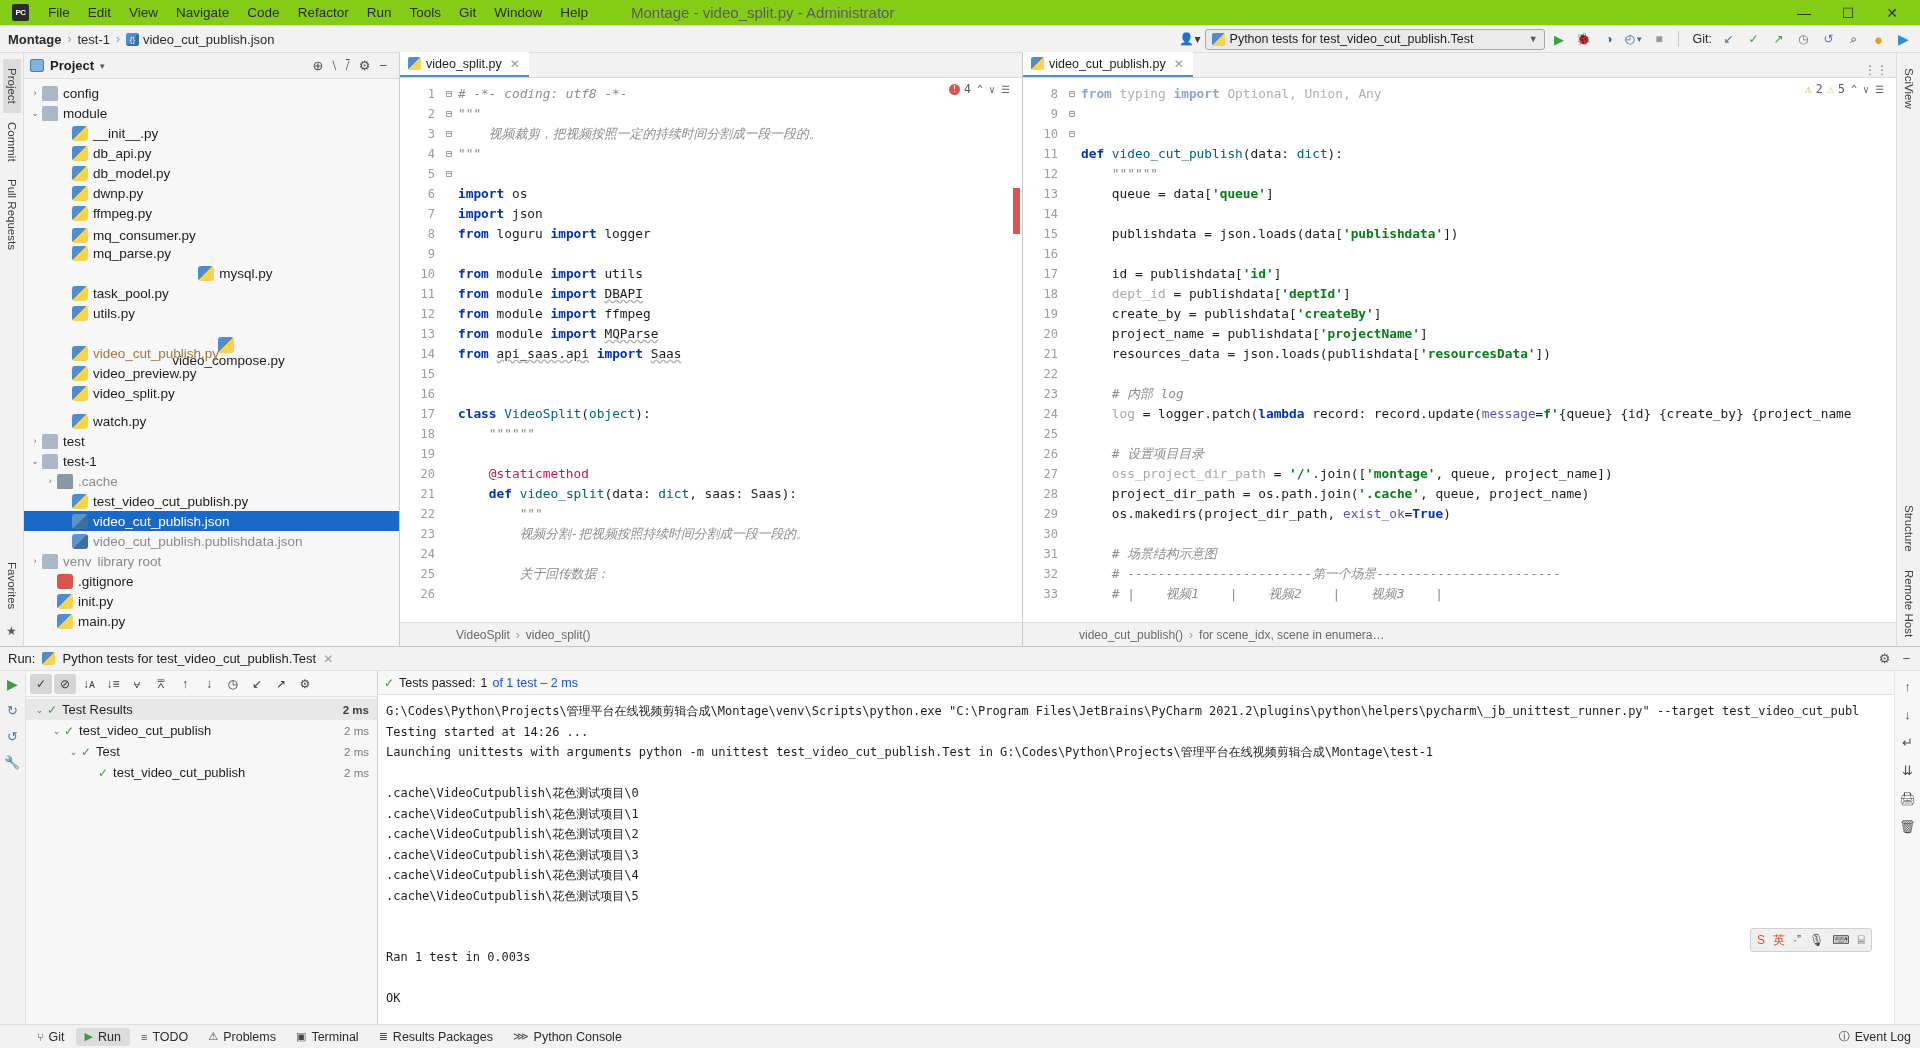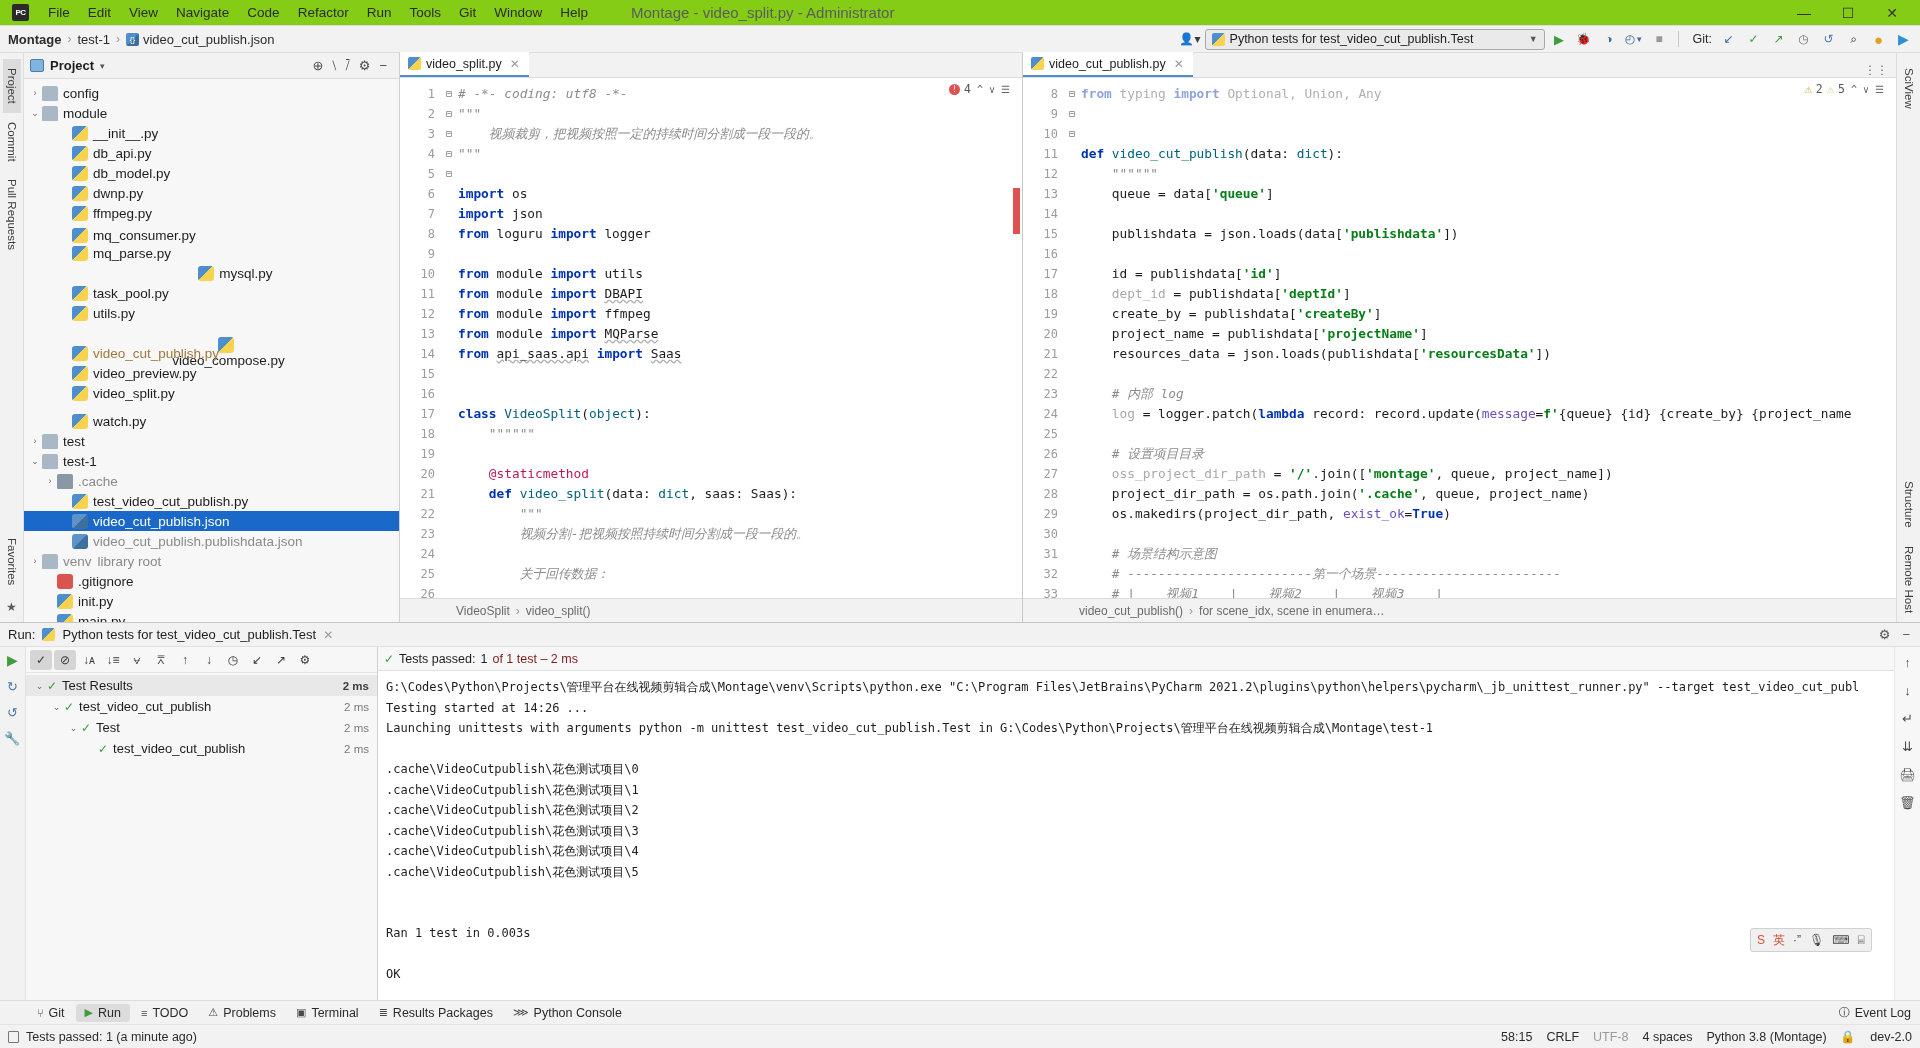--- a/index.html
+++ b/index.html
@@ -145,21 +145,21 @@
   .ttrow.sel{ background:#e8e8e8;}
   .ttrow .ar{ width:15px; text-align:center; font-size:9px; color:#666;}
   .ttrow .chk{ color:#3f9d3f; font-size:12px; margin-right:5px;}
   .ttrow .ms{ margin-left:auto; font-size:11.5px; color:#7a7a7a;}
   .ttrow.sel .ms { color:#3c3c3c; font-weight:bold;}
 
   .console { flex:1; display:flex; flex-direction:column; min-width:0; background:#fff;}
   .constatus { height:24px; display:flex; align-items:center; gap:5px; padding-left:6px; font-size:12.5px;
                background:#f7f7f7; border-bottom:1px solid #e0e0e0; flex:0 0 24px;}
   .constatus .ok{ color:#3f9d3f; font-size:12px;}
-  .constatus .dim{ color:#7f1d1d;}
+  .constatus .dim{ color:#1d4ed8;}
   .conout { flex:1; overflow:hidden; padding:6px 0 0 8px; font-family:"DejaVu Sans Mono","Liberation Mono",monospace;
             font-size:12px; line-height:20.5px; color:#1d1d1d; white-space:pre; }
   .conrail{ width:26px; flex:0 0 26px; background:#f7f7f7; border-left:1px solid #e8e8e8;
             display:flex; flex-direction:column; align-items:center; padding-top:8px; gap:13px; color:#4a4a4a; font-size:13px;}
   .ime { position:absolute; background:#f0f0f0; border:1px solid #d0d0d0; border-radius:3px; height:24px;
          display:flex; align-items:center; gap:8px; padding:0 6px; font-size:12px;}
 
   
   .toolwin { height:24px; background:#f2f2f2; border-top:1px solid #dcdcdc; display:flex; align-items:center;
              padding-left:28px; gap:2px; flex:0 0 24px;}
@@ -696,33 +696,20 @@
       <div class="twitem">
         <span style="font-size: 11px; color: rgb(74, 74, 74);">⋙</span>
         <span>Python Console</span>
       </div>
       <div class="twitem" style="margin-left: auto;">
         <span style="font-size: 11px;">ⓘ</span>
         <span>Event Log</span>
       </div>
     </div>
 
-  <div class="statusbar">
-    <span class="sq"></span>
-    <span>Tests passed: 1 (a minute ago)</span>
-    <span class="right">
-      <span>58:15</span>
-      <span>CRLF</span>
-      <span class="sb-dim">UTF-8</span>
-      <span>4 spaces</span>
-      <span>Python 3.8 (Montage)</span>
-      <span>🔒</span>
-      <span>dev-2.0</span>
-    </span>
-  </div>
 </div>
 
 <div class="ime" style="left: 1750px; top: 928px;">
     <span style="color: rgb(225, 75, 50);">S</span>
     <span style="color: rgb(208, 74, 42);">英</span>
     <span style="color: rgb(68, 68, 68);">·”</span>
     <span style="color: rgb(68, 68, 68);">🎙</span>
     <span style="color: rgb(68, 68, 68);">⌨</span>
     <span style="color: rgb(68, 68, 68);">⌸</span>
   </div>

